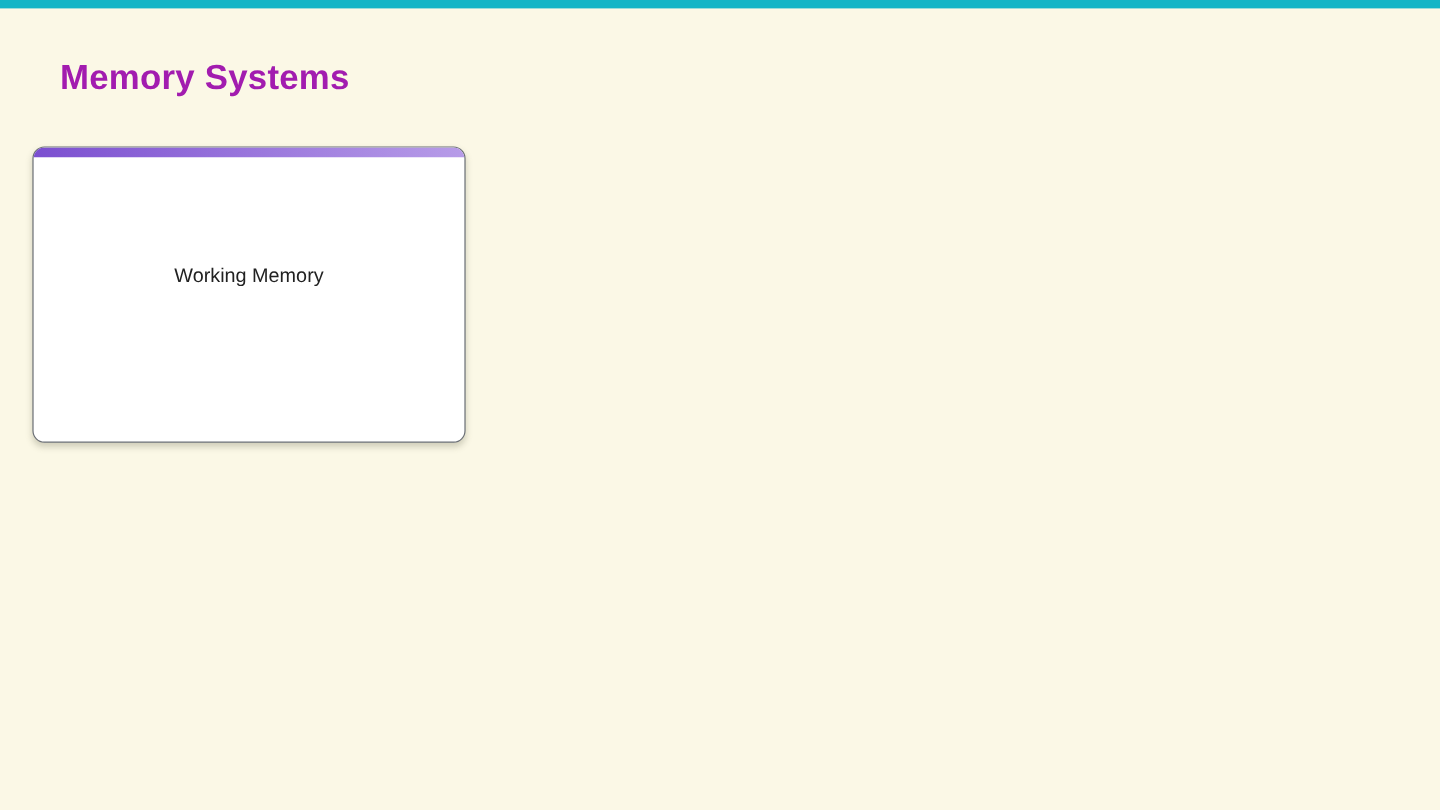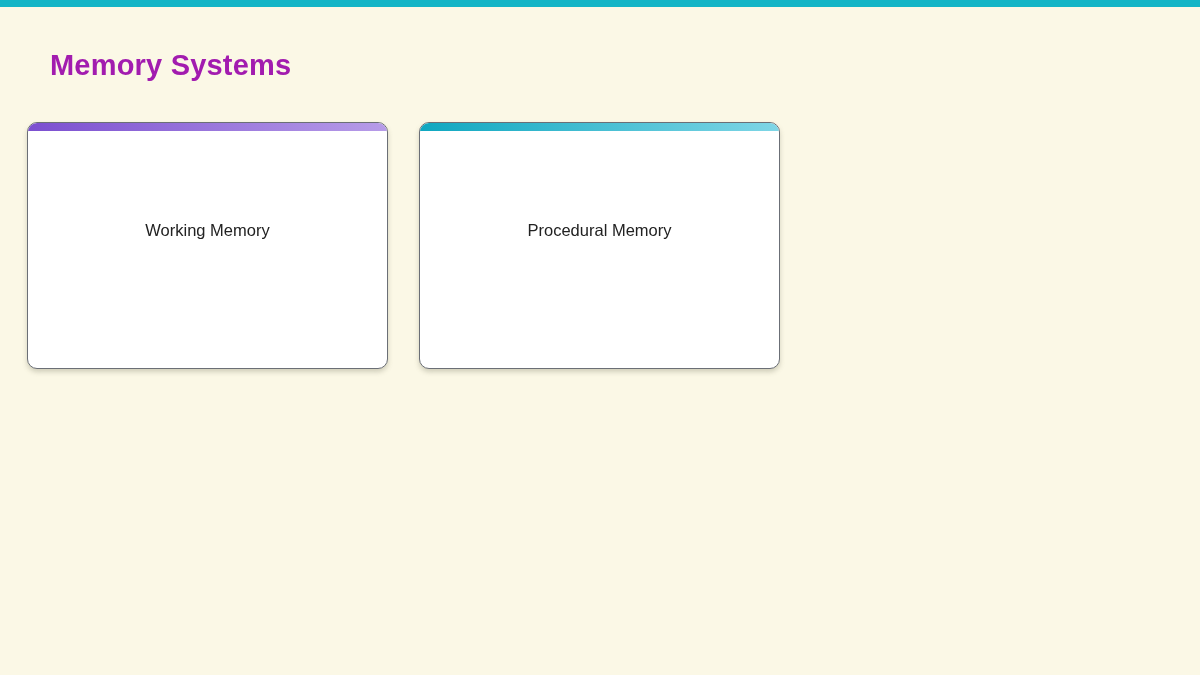--- a/index.html
+++ b/index.html
@@ -73,17 +73,13 @@
 
 <div class="topbar" style="background: rgb(19, 181, 198);"></div>
 
 <h1 class="page-title">Memory Systems</h1>
 
 <div class="grid">
   <div class="card">
     <div class="accent" style="background-image: linear-gradient(to right, rgb(123, 79, 208), rgb(183, 156, 232));"></div>
     <div class="card-label">Working Memory</div>
   </div>
-  <div class="card">
-    <div class="accent" style="background-image: linear-gradient(to right, rgb(15, 167, 192), rgb(127, 214, 230));"></div>
-    <div class="card-label">Procedural Memory</div>
-  </div>
 </div>
 
 </body></html>

